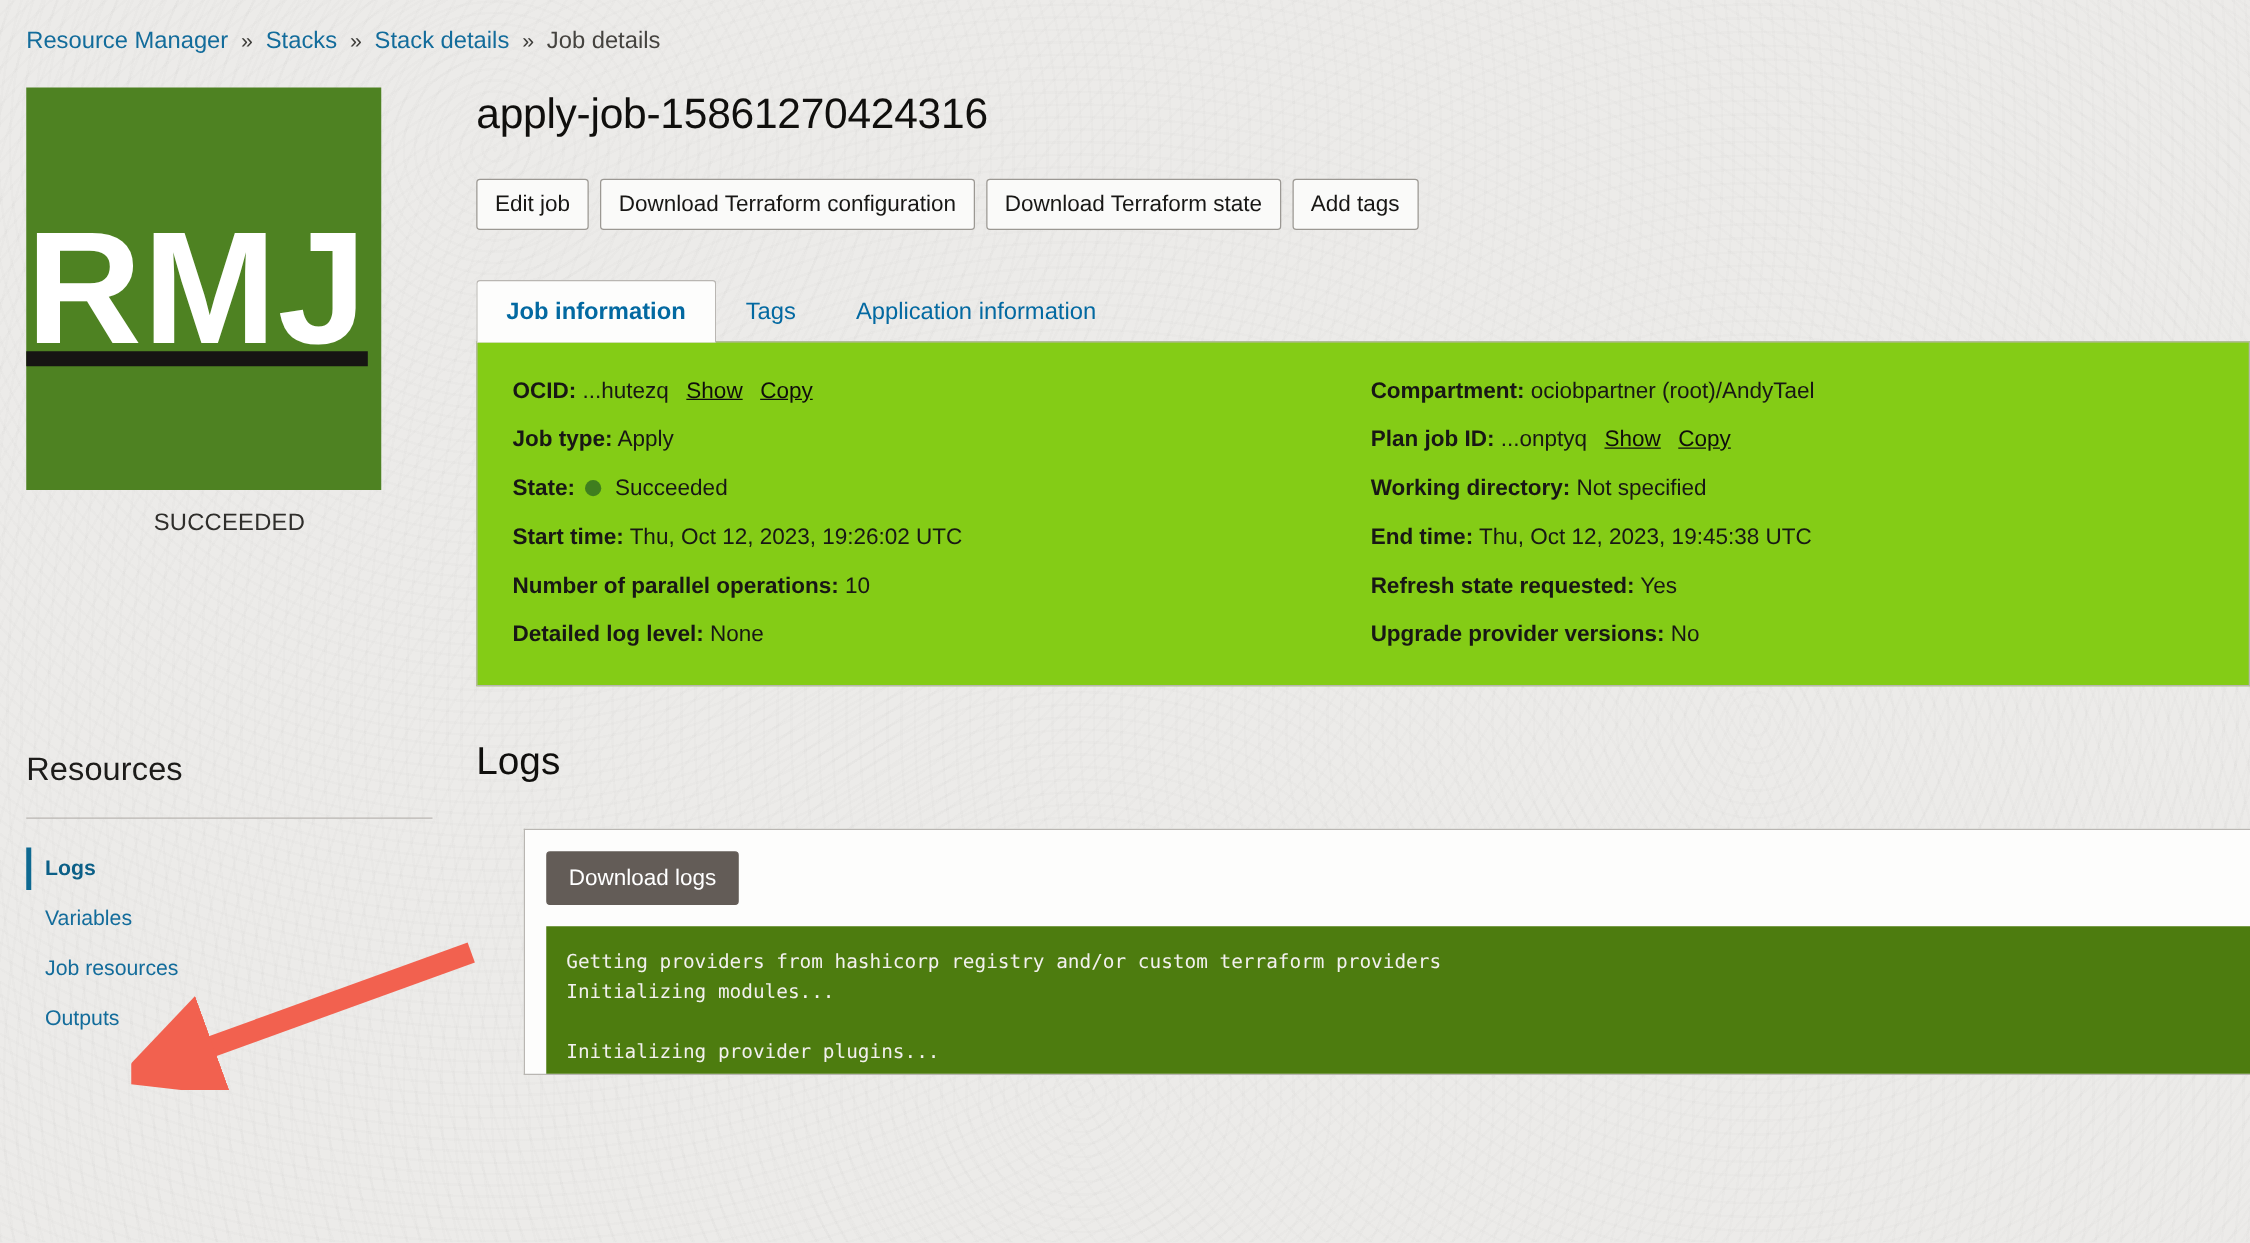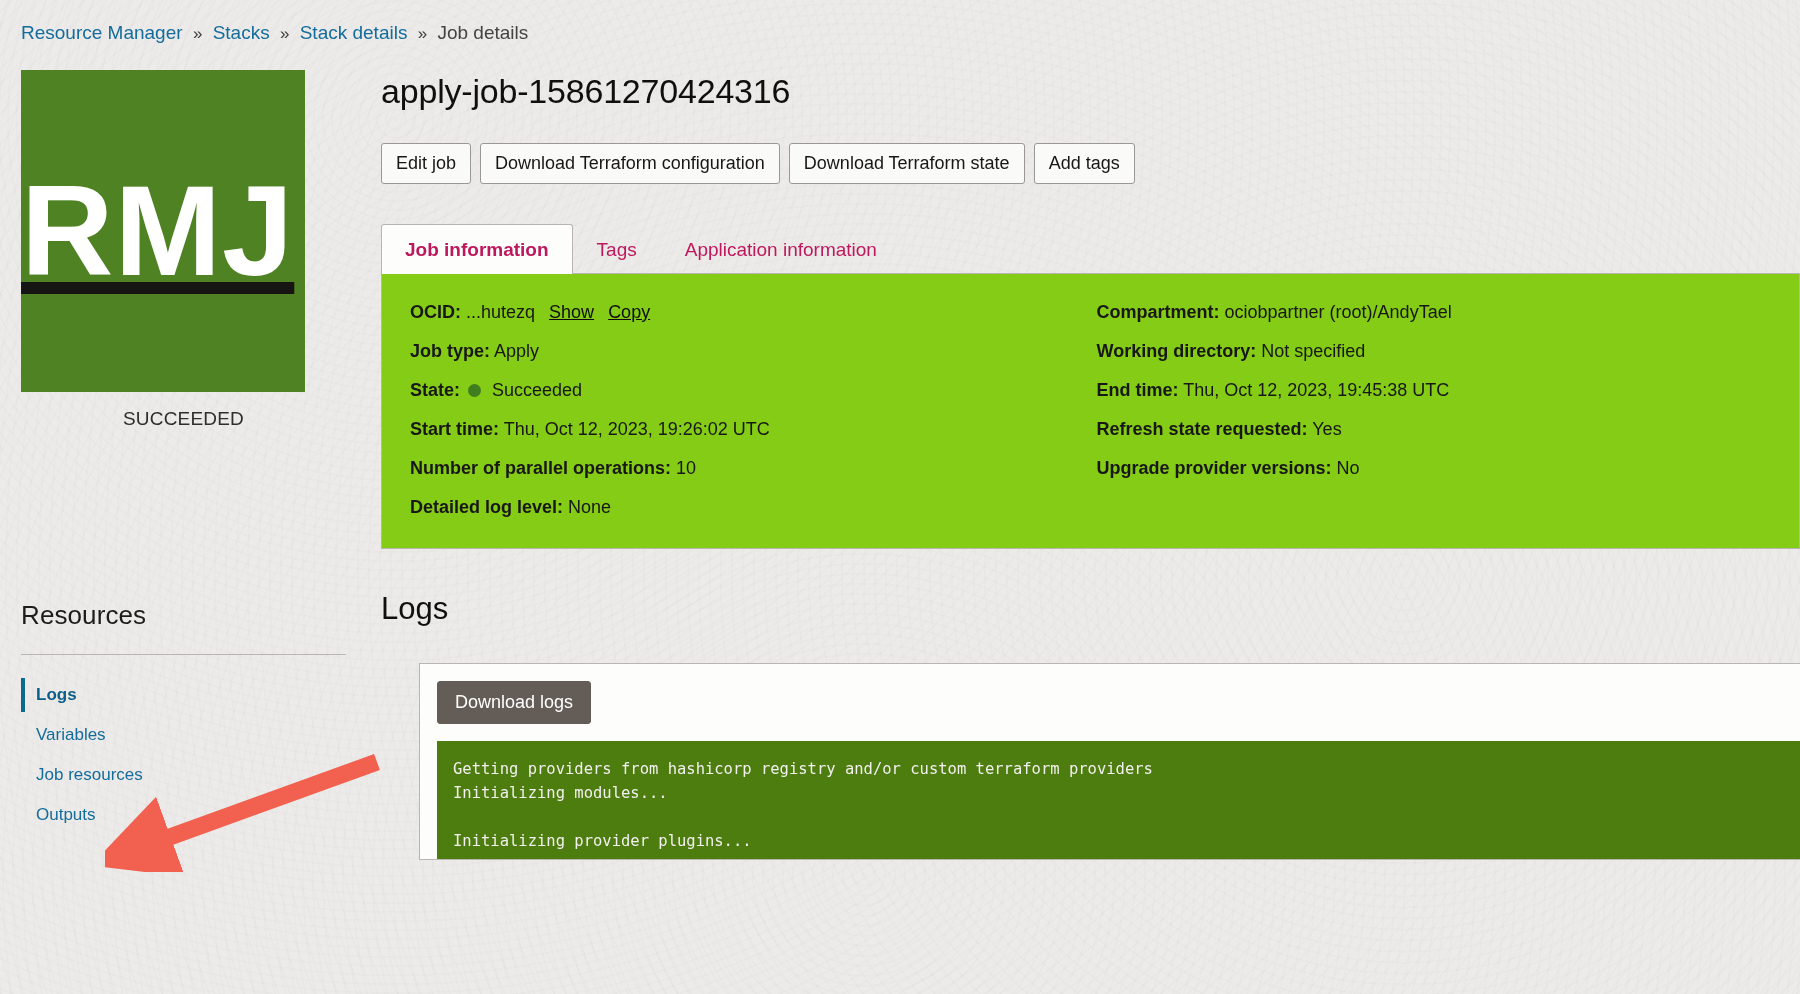--- a/index.html
+++ b/index.html
@@ -158,21 +158,21 @@
 
   
   .tabs {
     margin-top: 39px;
     display: flex;
     align-items: flex-end;
     position: relative;
   }
   .tab {
     font-size: 19px;
-    color: #be185d;
+    color: #0369a1;
     padding: 14px 23px 13px;
     cursor: pointer;
     white-space: nowrap;
     border: 1px solid transparent;
     border-bottom: none;
     position: relative;
     top: 1px;
   }
   .tab.active {
     font-weight: bold;
@@ -365,20 +365,26 @@
 
       </div>
 
       <div class="panel-col right">
 
         <div class="field">
           <span class="k">Compartment:</span>
           <span class="v">ociobpartner (root)/AndyTael</span>
         </div>
 
+        <div class="field">
+          <span class="k">Plan job ID:</span>
+          <span class="v">...onptyq</span>
+          <span class="linky">Show</span>
+          <span class="linky">Copy</span>
+        </div>
 
         <div class="field">
           <span class="k">Working directory:</span>
           <span class="v">Not specified</span>
         </div>
 
         <div class="field">
           <span class="k">End time:</span>
           <span class="v">Thu, Oct 12, 2023, 19:45:38 UTC</span>
         </div>

